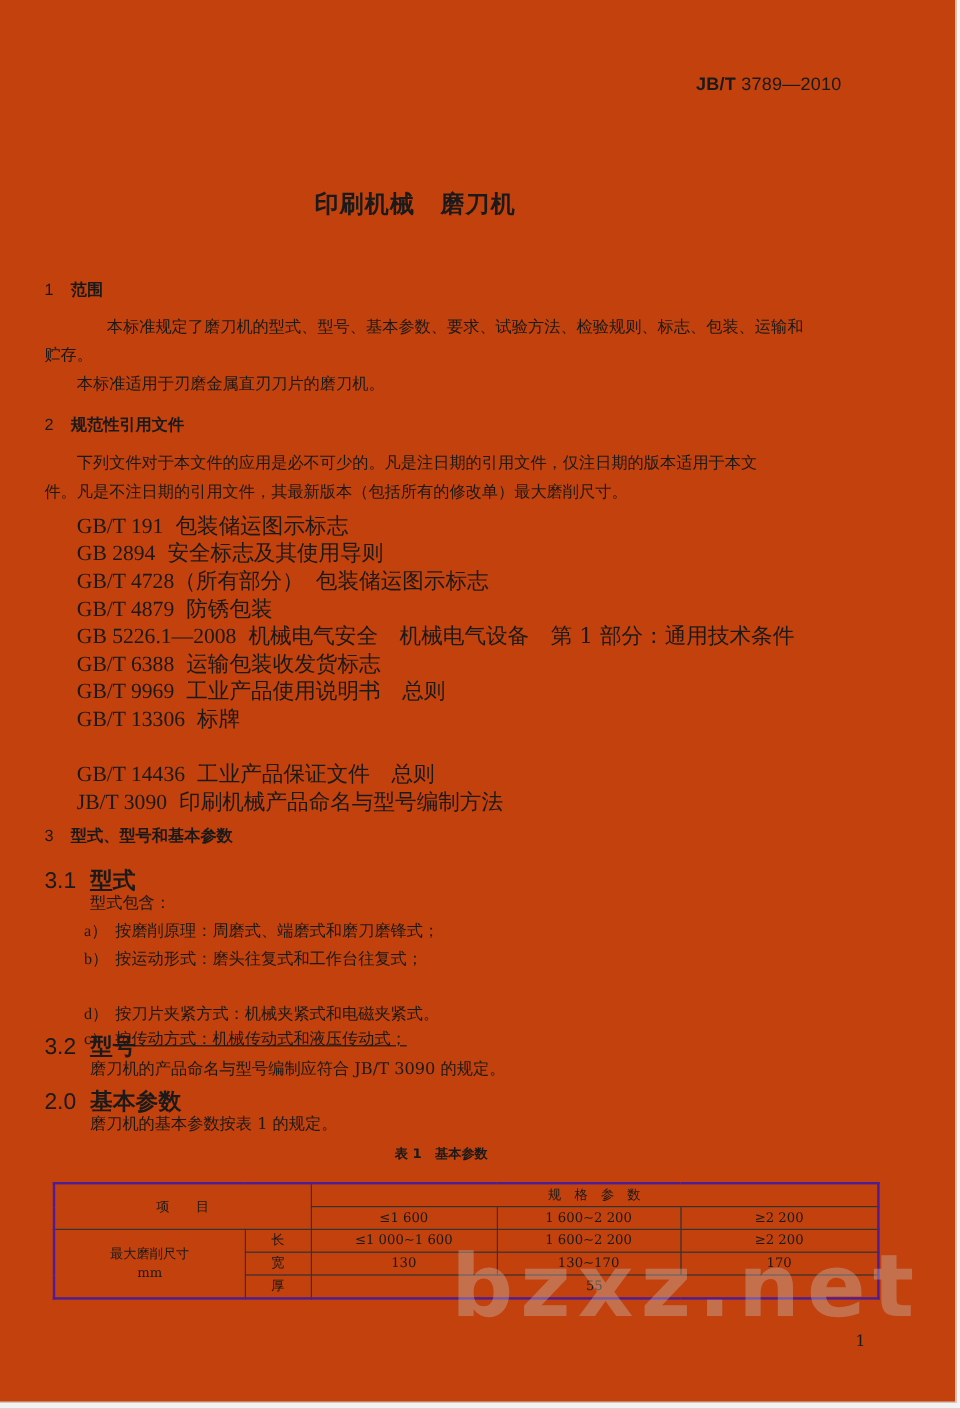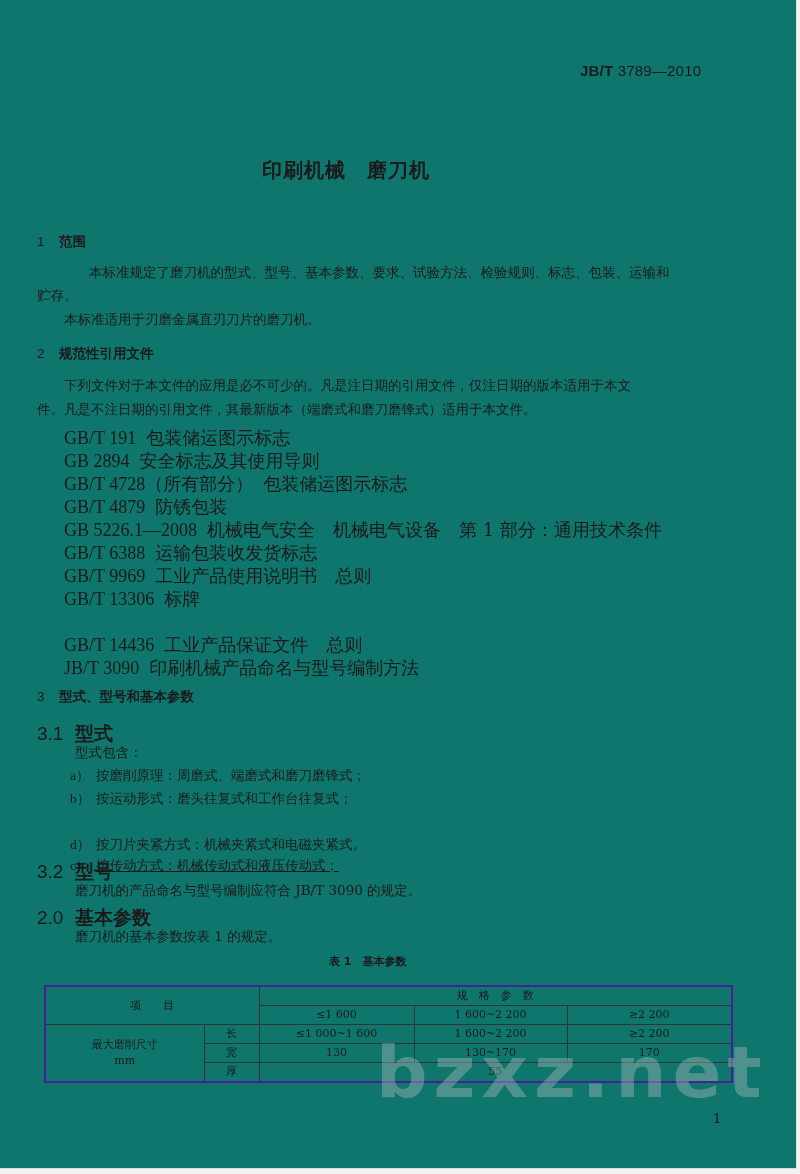--- a/index.html
+++ b/index.html
@@ -4,21 +4,21 @@
 <style>
   html, body { margin: 0; padding: 0; }
   body {
     width: 800px; height: 1174px; position: relative; overflow: hidden;
     background: #f2f2f2;
     font-family: "DejaVu Serif", "Liberation Serif", serif;
     color: #1a1a1a;
   }
   .page {
     position: absolute; left: 0; top: 0; width: 796px; height: 1168px;
-    background: #0f766e;
+    background: #c2410c;
     border-right: 1px solid #e2e2e2; border-bottom: 1px solid #dcdcdc;
   }
   .abs { position: absolute; white-space: nowrap; }
   .std-code {
     left: 580px; top: 62px; font-family: "Liberation Sans", sans-serif;
     font-size: 15px; font-weight: bold; letter-spacing: 0.2px;
   }
   .std-code .num { font-weight: normal; }
   .doc-title {
     left: 262px; top: 157px; font-family: "DejaVu Sans", sans-serif;
@@ -71,21 +71,21 @@
     <span class="n">1</span><span>范围</span>
   </div>
   <div class="abs p" style="left:64px; top:264px;margin-left:25px;">本标准规定了磨刀机的型式、型号、基本参数、要求、试验方法、检验规则、标志、包装、运输和</div>
   <div class="abs p" style="left:37px; top:287px;">贮存。</div>
   <div class="abs p" style="left:64px; top:311px;">本标准适用于刃磨金属直刃刀片的磨刀机。</div>
 
   <div class="abs h1" style="left:37px; top:345px;">
     <span class="n">2</span><span>规范性引用文件</span>
   </div>
   <div class="abs p" style="left:64px; top:377px;">下列文件对于本文件的应用是必不可少的。凡是注日期的引用文件，仅注日期的版本适用于本文</div>
-  <div class="abs p" style="left:37px; top:401px;">件。凡是不注日期的引用文件，其最新版本（端磨式和磨刀磨锋式）适用于本文件。</div>
+  <div class="abs p" style="left:37px; top:401px;">件。凡是不注日期的引用文件，其最新版本（包括所有的修改单）最大磨削尺寸。</div>
 
   <div class="abs ref" style="left:64px; top:426px;"><span class="code">GB/T 191</span><span class="gap"></span><span>包装储运图示标志</span></div>
   <div class="abs ref" style="left:64px; top:449px;"><span class="code">GB 2894</span><span class="gap"></span><span>安全标志及其使用导则</span></div>
   <div class="abs ref" style="left:64px; top:472px;"><span class="code">GB/T 4728（所有部分）</span><span class="gap"></span><span>包装储运图示标志</span></div>
   <div class="abs ref" style="left:64px; top:495px;"><span class="code">GB/T 4879</span><span class="gap"></span><span>防锈包装</span></div>
   <div class="abs ref" style="left:64px; top:518px;"><span class="code">GB 5226.1—2008</span><span class="gap"></span><span>机械电气安全　机械电气设备　第 1 部分：通用技术条件</span></div>
   <div class="abs ref" style="left:64px; top:541px;"><span class="code">GB/T 6388</span><span class="gap"></span><span>运输包装收发货标志</span></div>
   <div class="abs ref" style="left:64px; top:564px;"><span class="code">GB/T 9969</span><span class="gap"></span><span>工业产品使用说明书　总则</span></div>
   <div class="abs ref" style="left:64px; top:587px;"><span class="code">GB/T 13306</span><span class="gap"></span><span>标牌</span></div>
   <div class="abs ref" style="left:64px; top:633px;"><span class="code">GB/T 14436</span><span class="gap"></span><span>工业产品保证文件　总则</span></div>

